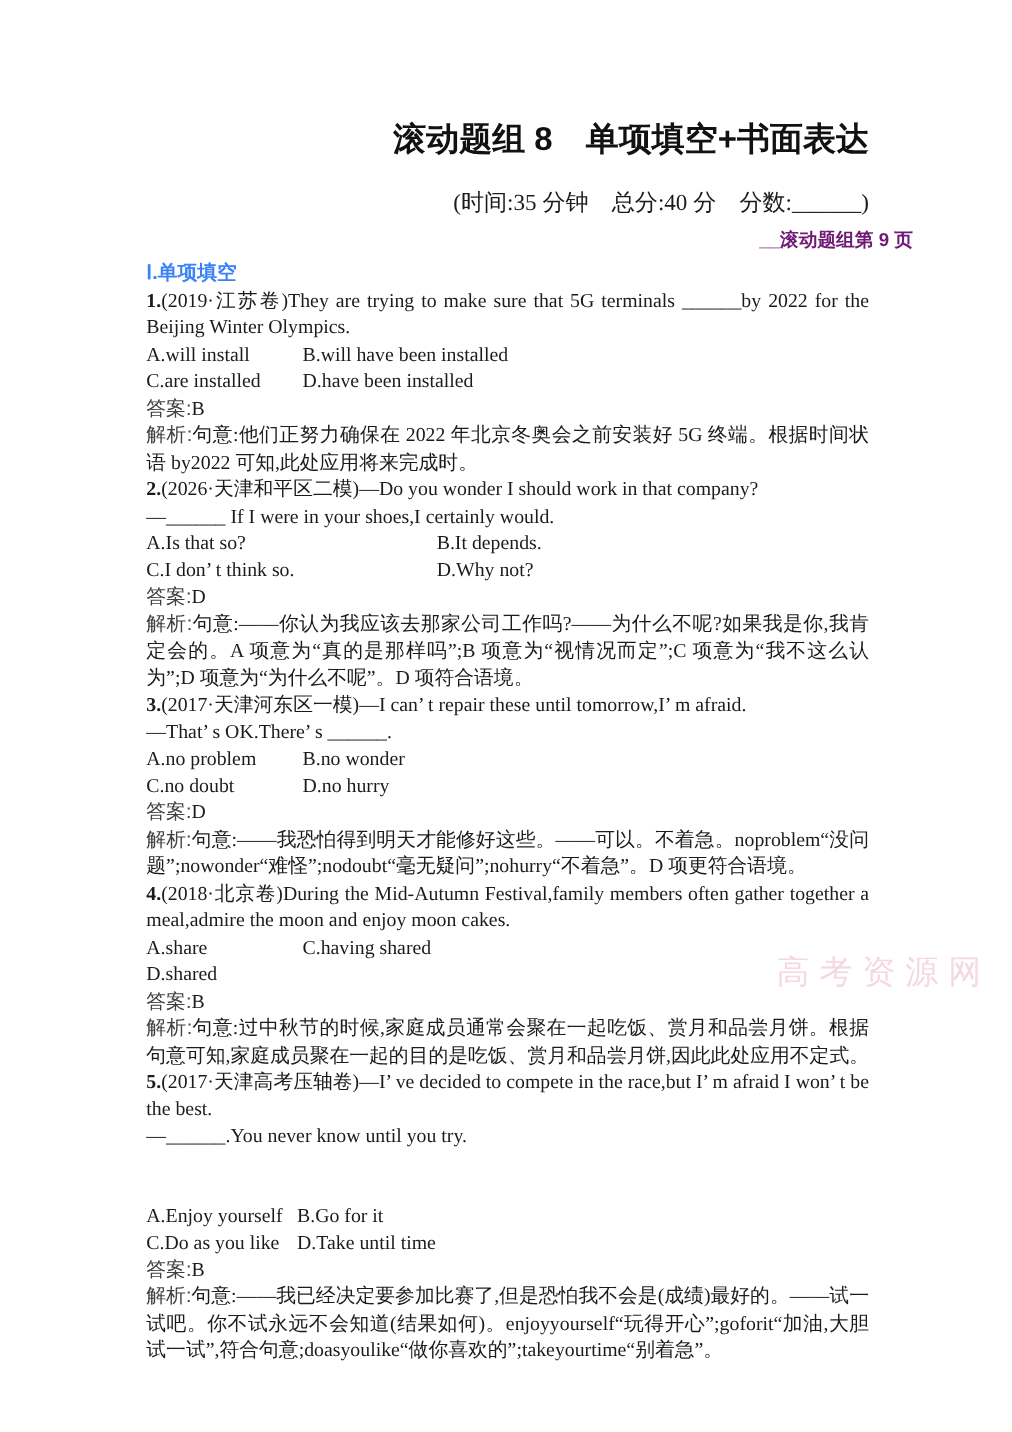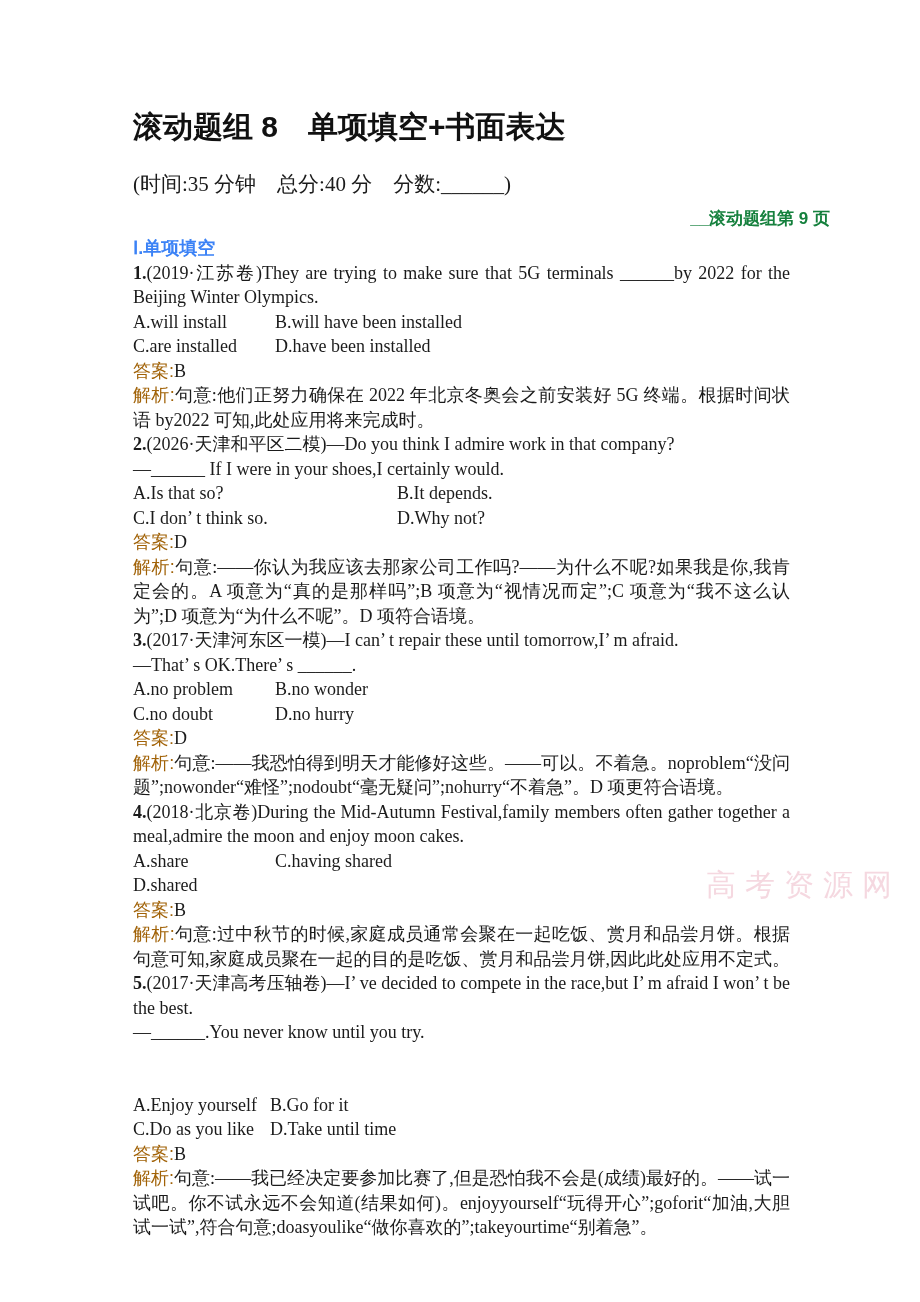--- a/index.html
+++ b/index.html
@@ -1,32 +1,32 @@
 <!DOCTYPE html>
 <html><head>
 <meta charset="utf-8">
 <style>
   html,body{margin:0;padding:0;background:#ffffff;}
   .page{position:relative;width:920px;height:1302px;background:#ffffff;overflow:hidden;
         font-family:"Liberation Serif", serif;color:#1b1b1b;}
   .content{position:relative;padding:108px 130px 0 133px;}
   .title{font-family:"Liberation Sans", sans-serif;font-weight:700;font-size:30px;
-         line-height:38px;text-align:left;margin:0;color:#111;}
-  .subtitle{font-size:21px;line-height:30px;text-align:left;margin:23px 0 0 0;}
+         line-height:38px;text-align:right;margin:0;color:#111;}
+  .subtitle{font-size:21px;line-height:30px;text-align:right;margin:23px 0 0 0;}
   .page-marker{font-family:"Liberation Sans", sans-serif;font-weight:700;font-size:17px;
-               line-height:26px;text-align:right;margin:7px -40px 0 0;color:#15803d;}
+               line-height:26px;text-align:right;margin:7px -40px 0 0;color:#701a75;}
   .section-heading{font-family:"Liberation Sans", sans-serif;font-weight:700;font-size:18px;
                    line-height:24.5px;margin:4px 0 0 0;color:#3b82f6;}
   p{margin:0;font-size:18px;line-height:24.5px;}
   .stem,.expl{text-align:justify;}
   .qnum{font-weight:700;}
   .opts{display:grid;grid-template-columns:142px auto;font-size:18px;line-height:24.5px;}
   .opts.c264{grid-template-columns:264px auto;}
   .opts.c137{grid-template-columns:137px auto;margin-top:48px;}
-  .red{color:#a16207;font-family:"Liberation Sans", sans-serif;}
+  .red{color:#404040;font-family:"Liberation Sans", sans-serif;}
   .watermark{position:absolute;left:706px;top:868px;font-size:30px;line-height:34px;
              letter-spacing:9px;color:rgba(232,162,182,0.42);
              font-family:"Liberation Sans", sans-serif;white-space:nowrap;pointer-events:none;}
 </style>
 </head>
 <body>
 
 <div class="page">
   <div class="watermark">高考资源网</div>
 
@@ -42,21 +42,21 @@
         <span>A.will install</span>
         <span>B.will have been installed</span>
         <span>C.are installed</span>
         <span>D.have been installed</span>
       </div>
       <p class="ans"><span class="red">答案:</span><span>B</span></p>
       <p class="expl"><span class="red">解析:</span><span>句意:他们正努力确保在 2022 年北京冬奥会之前安装好 5G 终端。根据时间状语 by2022 可知,此处应用将来完成时。</span></p>
     </div>
 
     <div>
-      <p class="stem"><span class="qnum">2.</span><span>(2026·天津和平区二模)</span><span>—Do you think I admire work in that company?</span></p>
+      <p class="stem"><span class="qnum">2.</span><span>(2026·天津和平区二模)</span><span>—Do you wonder I should work in that company?</span></p>
       <p class="stem">—______ If I were in your shoes,I certainly would.</p>
       <div class="opts c264">
         <span>A.Is that so?</span>
         <span>B.It depends.</span>
         <span>C.I don’ t think so.</span>
         <span>D.Why not?</span>
       </div>
       <p class="ans"><span class="red">答案:</span><span>D</span></p>
       <p class="expl"><span class="red">解析:</span><span>句意:——你认为我应该去那家公司工作吗?——为什么不呢?如果我是你,我肯定会的。A 项意为“真的是那样吗”;B 项意为“视情况而定”;C 项意为“我不这么认为”;D 项意为“为什么不呢”。D 项符合语境。</span></p>
     </div>

